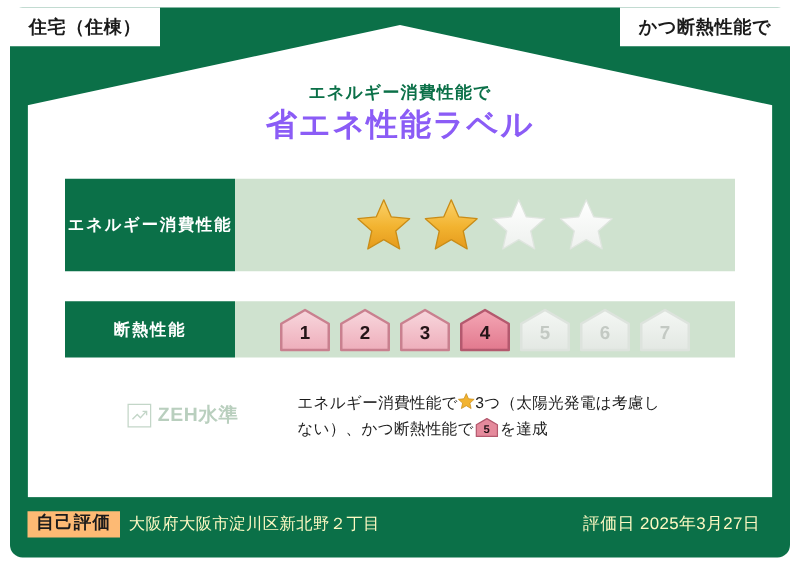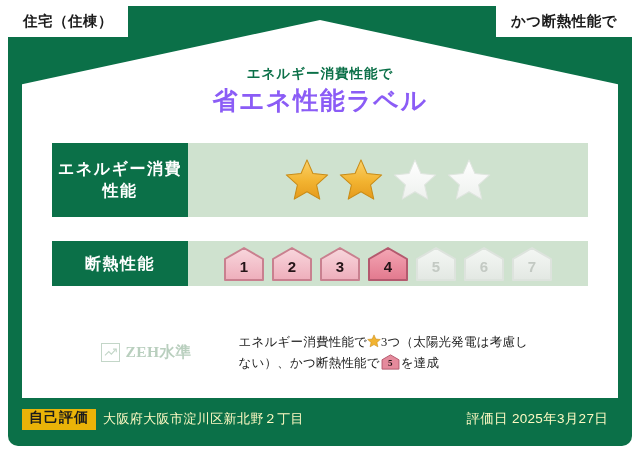--- a/index.html
+++ b/index.html
@@ -96,21 +96,21 @@
     display: flex;
     align-items: stretch;
   }
   #row-energy { top: 123px; height: 74px; }
   #row-insulation { top: 221px; height: 45px; }
 
   .metric-label {
     background: #0b7048;
     color: #ffffff;
     font-weight: bold;
-    font-size: 16px;
+    font-size: 13px;
     letter-spacing: 1.5px;
     line-height: 1.35;
     display: flex;
     align-items: center;
     justify-content: center;
     text-align: center;
     width: 136px;
     flex: 0 0 136px;
     box-sizing: border-box;
   }
@@ -156,27 +156,26 @@
     font-size: 15px;
     font-weight: bold;
   }
   .badge.on  .badge-num { color: #241417; }
   .badge.off .badge-num { color: #c3c9c3; }
 
   
   #zeh-note {
     position: absolute;
     left: 30px;
-    top: 312px;
+    top: 292px;
     width: 536px;
     display: flex;
     align-items: center;
     justify-content: center;
     gap: 4px;
-    font-family: Liberation Serif, serif;
   }
   #zeh-badge {
     display: flex;
     align-items: center;
     gap: 5px;
   }
   #zeh-icon {
     width: 19px;
     height: 19px;
     border: 1px solid #c3d6c8;
@@ -220,21 +219,21 @@
     position: absolute;
     left: 14px;
     bottom: 12px;
     width: 596px;
     height: 30px;
     display: flex;
     align-items: center;
     z-index: 4;
   }
   #self-eval-chip {
-    background: #eab308;
+    background: #fdba74;
     color: #1b1b1b;
     font-weight: bold;
     font-size: 14px;
     letter-spacing: 1px;
     padding: 0 7px 3px 7px;
     margin-right: 7px;
     white-space: nowrap;
   }
   #address-text {
     color: #fef9c3;

